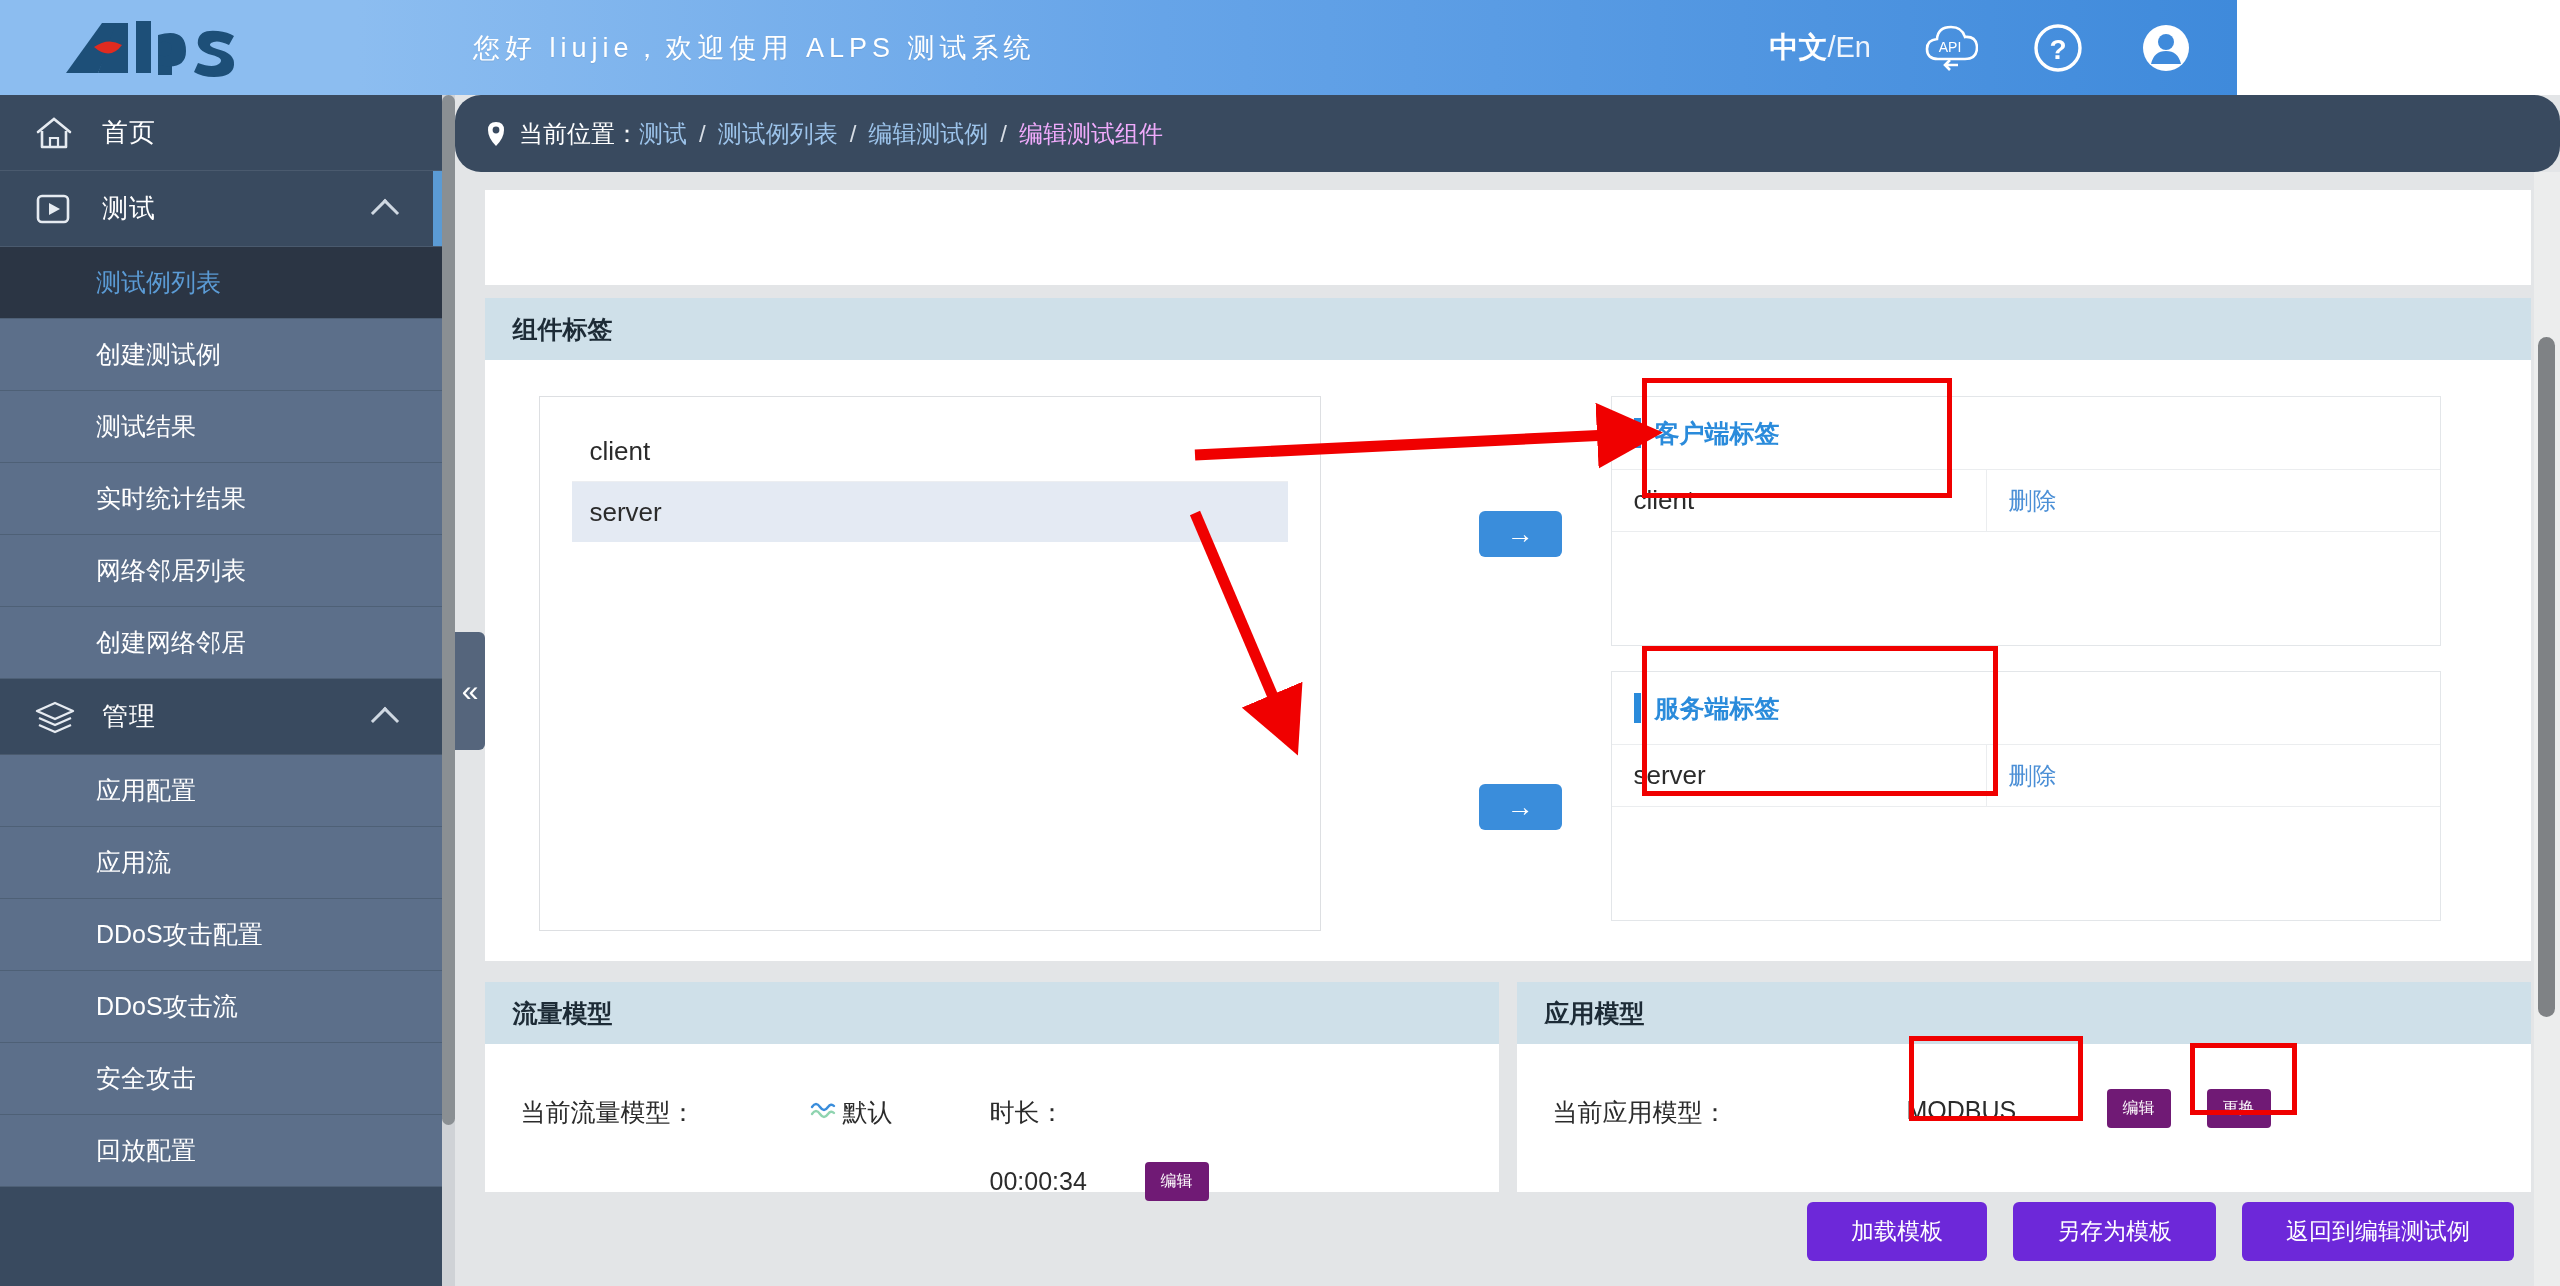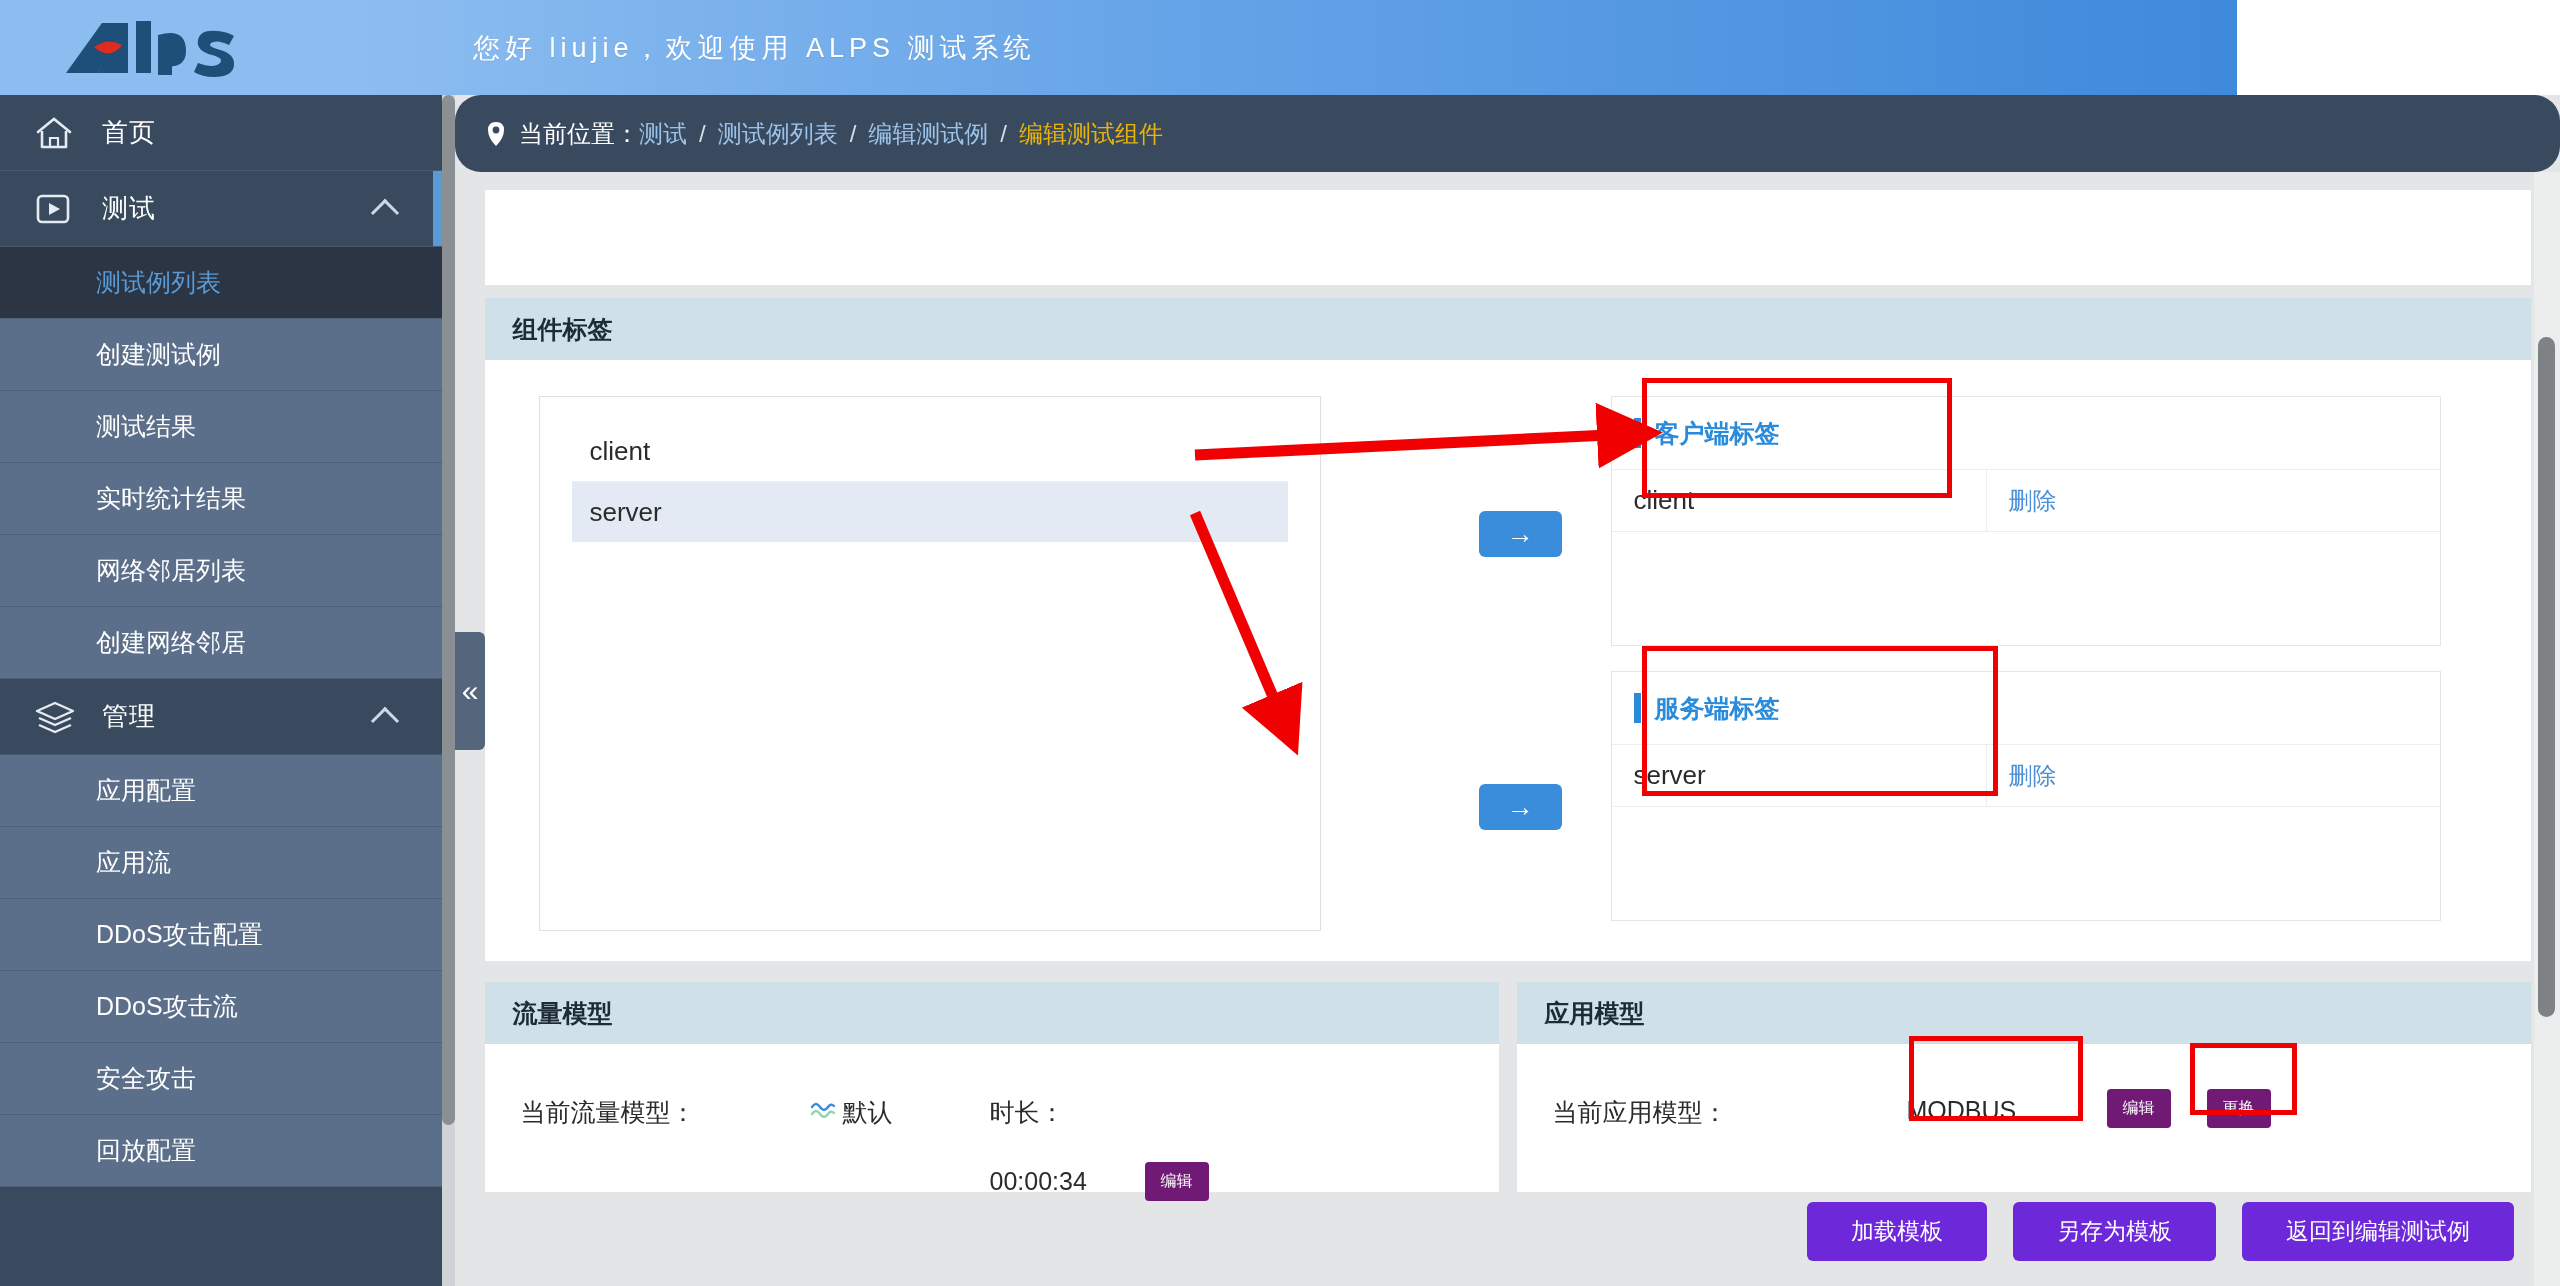--- a/index.html
+++ b/index.html
@@ -88,21 +88,21 @@
     position: absolute; top: 95px; left: 455px;
     width: 2105px; height: 1191px; background: #e3e5e7;
   }
   .crumbbar {
     height: 77px; background: #394a5f; display: flex; align-items: center;
     padding-left: 30px; color: #ffffff; font-size: 24px; border-radius: 26px;
   }
   .pin { margin-right: 12px; display: flex; align-items: center; }
   .crumb-link { color: #9cc3ea; }
   .crumb-sep { color: #d7dde5; margin: 0 12px; }
-  .crumb-current { color: #eab308; font-family: Liberation Mono, monospace; }
+  .crumb-current { color: #f0abfc; font-family: Liberation Mono, monospace; }
 
   .content {
     position: absolute; top: 77px; left: 0; width: 2105px; height: 1114px;
     padding: 18px 23px 0 23px;
   }
   .white-strip {
     background: #ffffff; height: 95px; width: 2046px; margin: 0 auto 13px auto;
   }
   .panel { background: #ffffff; width: 2046px; margin: 0 auto; }
   .panel-head {
@@ -213,20 +213,45 @@
         <path d="M36 30 q14 -10 28 -2 q-12 16 -28 2 Z" fill="#e02b20"></path>
         <rect x="78" y="4" width="15" height="52" fill="#1d4f78"></rect>
         <path d="M100 18 h14 v40 h-14 Z" fill="#1d4f78"></path>
         <path d="M100 18 q28 -8 28 16 q0 20 -28 14 v-10 q14 4 14 -6 q0 -10 -14 -6 Z" fill="#1d4f78"></path>
         <path d="M140 46 q16 6 22 0 q4 -5 -8 -8 q-16 -4 -14 -15 q2 -11 20 -9 q10 1 16 5 l-5 9 q-12 -6 -18 -2 q-4 3 6 6 q18 4 17 16 q-1 12 -20 12 q-12 0 -20 -5 Z" fill="#1d4f78"></path>
       </svg>
 
     </div>
     <div class="greeting">您好 liujie，欢迎使用 ALPS 测试系统</div>
 
+    <div class="topbar-right">
+      <div class="lang">
+        <b>中文</b><span class="en">/En</span>
+      </div>
+      <div class="ic">
+        <svg width="56" height="46" viewBox="0 0 56 46">
+          <path d="M16 34 q-11 0 -11 -10 q0 -9 10 -10 q1 -12 14 -12 q11 0 14 10 q11 -1 12 10 q0 12 -12 12 Z" fill="none" stroke="#ffffff" stroke-width="2.6"></path>
+          <text x="28" y="27" font-size="14" fill="#ffffff" text-anchor="middle" font-family="Liberation Sans, sans-serif">API</text>
+          <path d="M36 40 L24 40 M28 35 L23 40 L28 45" fill="none" stroke="#ffffff" stroke-width="2.6"></path>
+        </svg>
+      </div>
+      <div class="ic">
+        <svg width="52" height="52" viewBox="0 0 52 52">
+          <circle cx="26" cy="26" r="22" fill="none" stroke="#ffffff" stroke-width="3.4"></circle>
+          <text x="26" y="37" font-size="28" fill="#ffffff" text-anchor="middle" font-weight="bold" font-family="Liberation Sans, sans-serif">?</text>
+        </svg>
+      </div>
+      <div class="ic">
+        <svg width="52" height="52" viewBox="0 0 52 52">
+          <circle cx="26" cy="26" r="23" fill="#ffffff"></circle>
+          <circle cx="26" cy="20" r="8" fill="#3f8adb"></circle>
+          <path d="M11 42 q3 -13 15 -13 q12 0 15 13 Z" fill="#3f8adb"></path>
+        </svg>
+      </div>
+    </div>
   </div>
 
   <div class="sidebar">
 
     <div class="nav-group-head tall">
       <span class="nav-ico">
         <svg width="40" height="38" viewBox="0 0 40 38">
           <path d="M4 18 L20 5 L36 18" fill="none" stroke="#e6ebf1" stroke-width="2.6" stroke-linecap="round"></path>
           <path d="M8 17 V33 H32 V17" fill="none" stroke="#e6ebf1" stroke-width="2.6" stroke-linejoin="round"></path>
           <path d="M16 33 V24 H24 V33" fill="none" stroke="#e6ebf1" stroke-width="2.2"></path>

